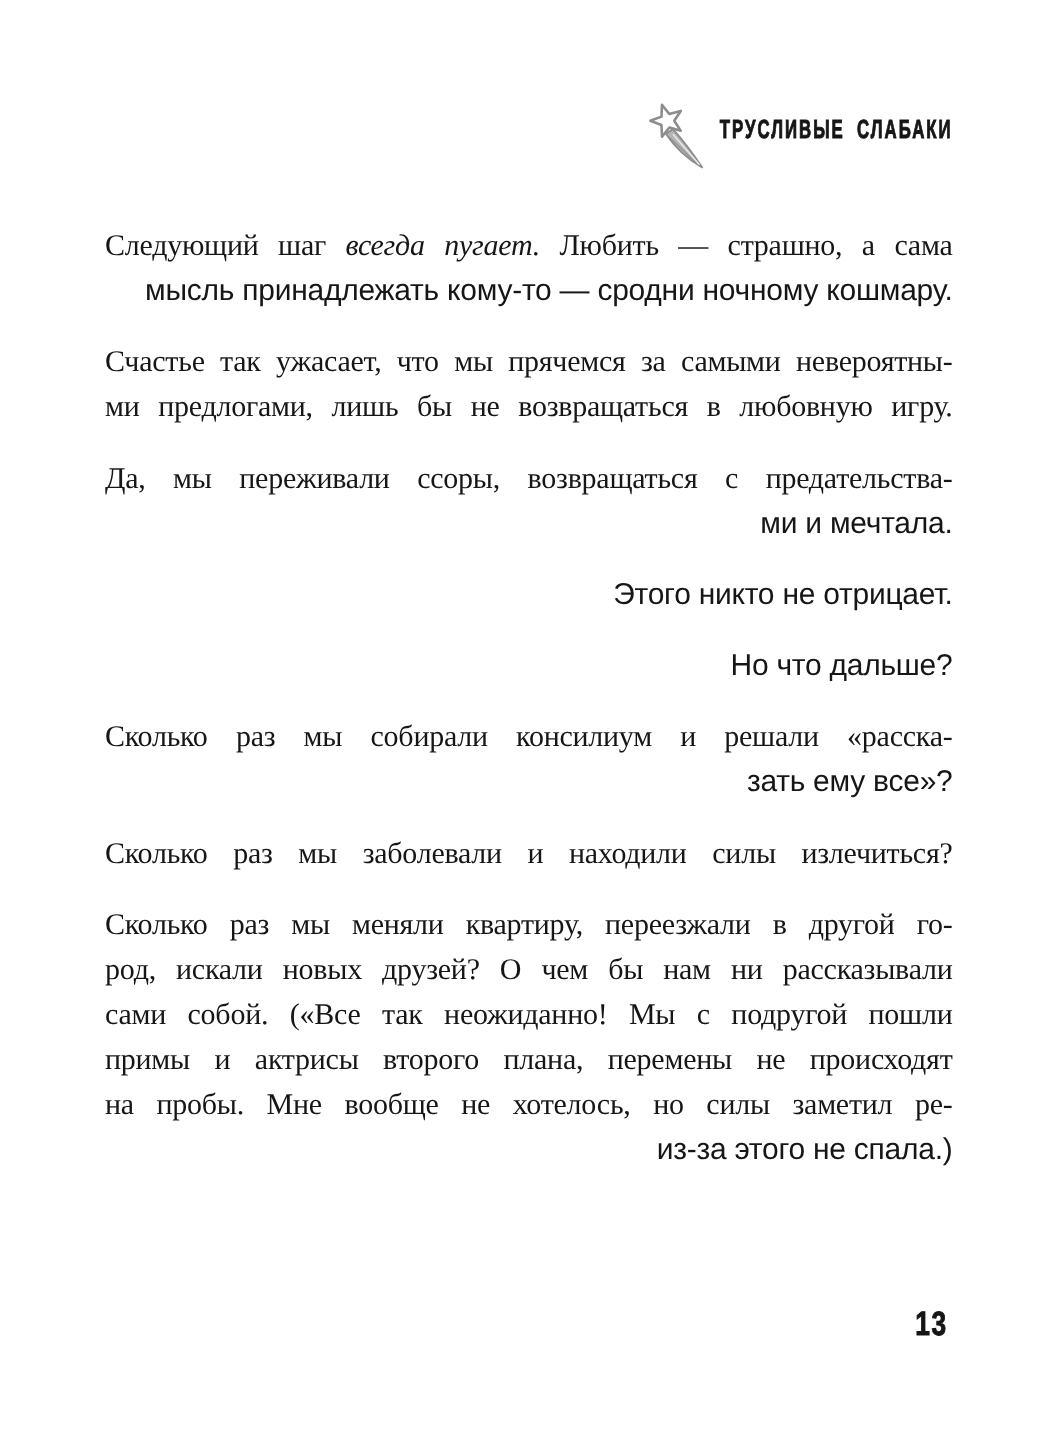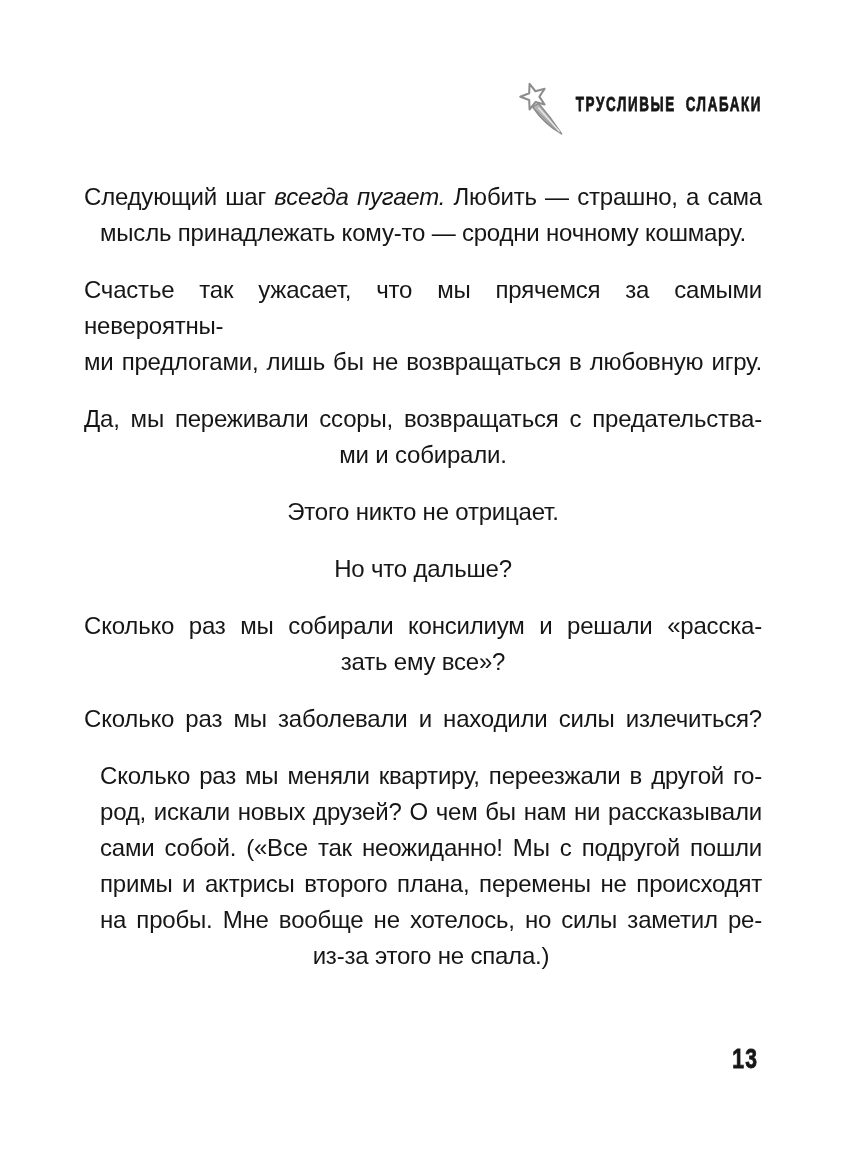--- a/index.html
+++ b/index.html
@@ -39,23 +39,23 @@
   }
   .body-text {
     position: absolute;
     left: 84px; top: 179px;
     width: 678px;
     font-size: 24px;
     line-height: 36px;
     letter-spacing: -0.2px;
   }
   .paragraph { margin: 0 0 21px 0; }
-  .paragraph:last-child { margin-bottom: 0; margin-left: 16px; }
-  .line { text-align: center; }
-  .line.just { text-align: justify; text-align-last: justify; }
+  .paragraph:last-child { margin-bottom: 0; }
+  .line { text-align: right; }
+  .line.just { text-align: justify; text-align-last: justify; font-family: Liberation Serif, serif; }
   .line em { font-style: italic; }
   .page-number {
     position: absolute;
     top: 1046px; right: 86px;
     margin: 0;
     font-size: 27px;
     font-weight: bold;
     line-height: 1;
     letter-spacing: 1.5px;
     white-space: nowrap;
@@ -85,21 +85,21 @@
       <div class="paragraph">
         <div class="line just"><span>Следующий шаг </span><em>всегда пугает.</em><span> Любить — страшно, а сама</span></div>
         <div class="line"><span>мысль принадлежать кому-то — сродни ночному кошмару.</span></div>
       </div>
       <div class="paragraph">
         <div class="line just"><span>Счастье так ужасает, что мы прячемся за самыми невероятны-</span></div>
         <div class="line just"><span>ми предлогами, лишь бы не возвращаться в любовную игру.</span></div>
       </div>
       <div class="paragraph">
         <div class="line just"><span>Да, мы переживали ссоры, возвращаться с предательства-</span></div>
-        <div class="line"><span>ми и собирали.</span></div>
+        <div class="line"><span>ми и мечтала.</span></div>
       </div>
       <div class="paragraph">
         <div class="line"><span>Этого никто не отрицает.</span></div>
       </div>
       <div class="paragraph">
         <div class="line"><span>Но что дальше?</span></div>
       </div>
       <div class="paragraph">
         <div class="line just"><span>Сколько раз мы собирали консилиум и решали «расска-</span></div>
         <div class="line"><span>зать ему все»?</span></div>

